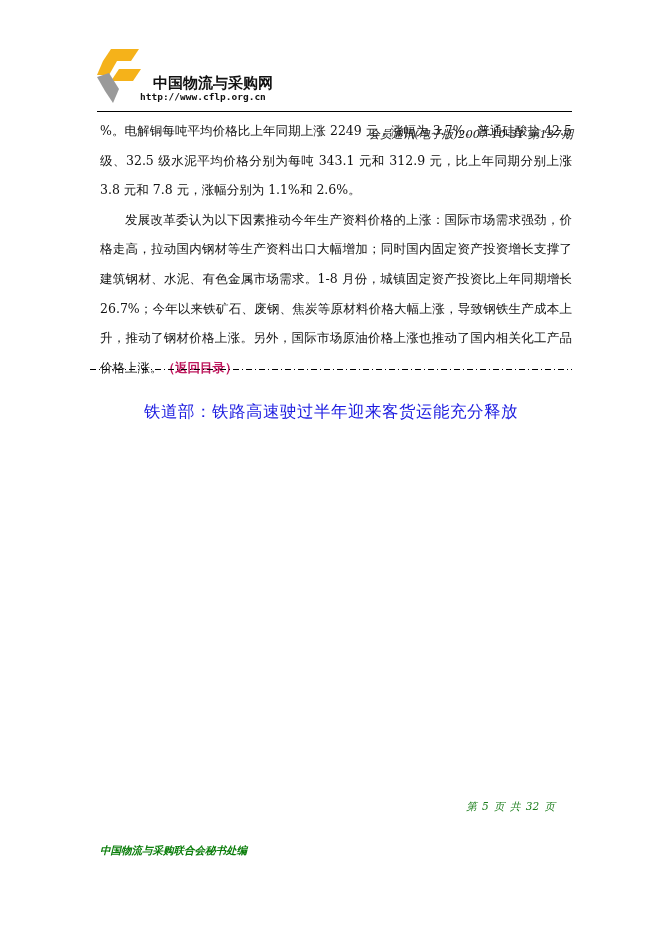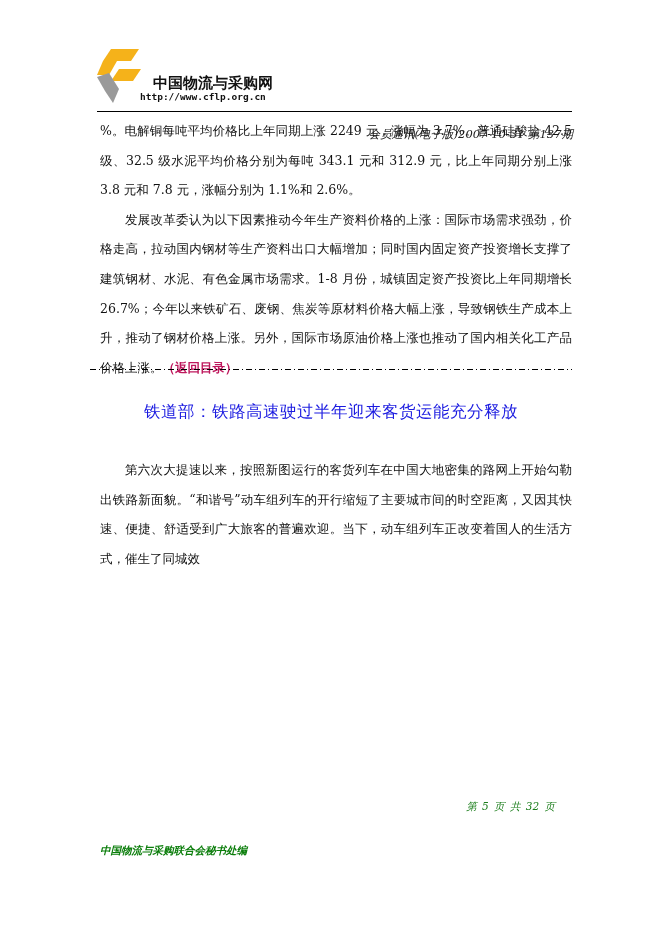--- a/index.html
+++ b/index.html
@@ -172,19 +172,18 @@
   <div class="content section1">
     <p>%。电解铜每吨平均价格比上年同期上涨 2249 元，涨幅为 3.7%。普通硅酸盐 42.5 级、32.5 级水泥平均价格分别为每吨 343.1 元和 312.9 元，比上年同期分别上涨 3.8 元和 7.8 元，涨幅分别为 1.1%和 2.6%。</p>
     <p class="indent"><span>发展改革委认为以下因素推动今年生产资料价格的上涨：国际市场需求强劲，价格走高，拉动国内钢材等生产资料出口大幅增加；同时国内固定资产投资增长支撑了建筑钢材、水泥、有色金属市场需求。1-8 月份，城镇固定资产投资比上年同期增长 26.7%；今年以来铁矿石、废钢、焦炭等原材料价格大幅上涨，导致钢铁生产成本上升，推动了钢材价格上涨。另外，国际市场原油价格上涨也推动了国内相关化工产品价格上涨。</span><span class="return-link">（返回目录）</span></p>
   </div>
 
   <div class="separator"></div>
 
   <div class="article-title">铁道部：铁路高速驶过半年迎来客货运能充分释放</div>
 
   <div class="content section2">
-    <p class="indent">第六次大提速以来，按照新图运行的客货列车在中国大地密集的路网上开始勾勒出铁路新面貌。“和谐号”动车组列车的开行缩短了主要城市间的时空距离，又因其快速、便捷、舒适受到广大旅客的普遍欢迎。当下，动车组列车正改变着国人的生活方式，催生了同城效</p>
   </div>
 
   <div class="footer-left">中国物流与采购联合会秘书处编</div>
   <div class="footer-right">第 5 页 共 32 页</div>
 
 </div>
 
 </body></html>

